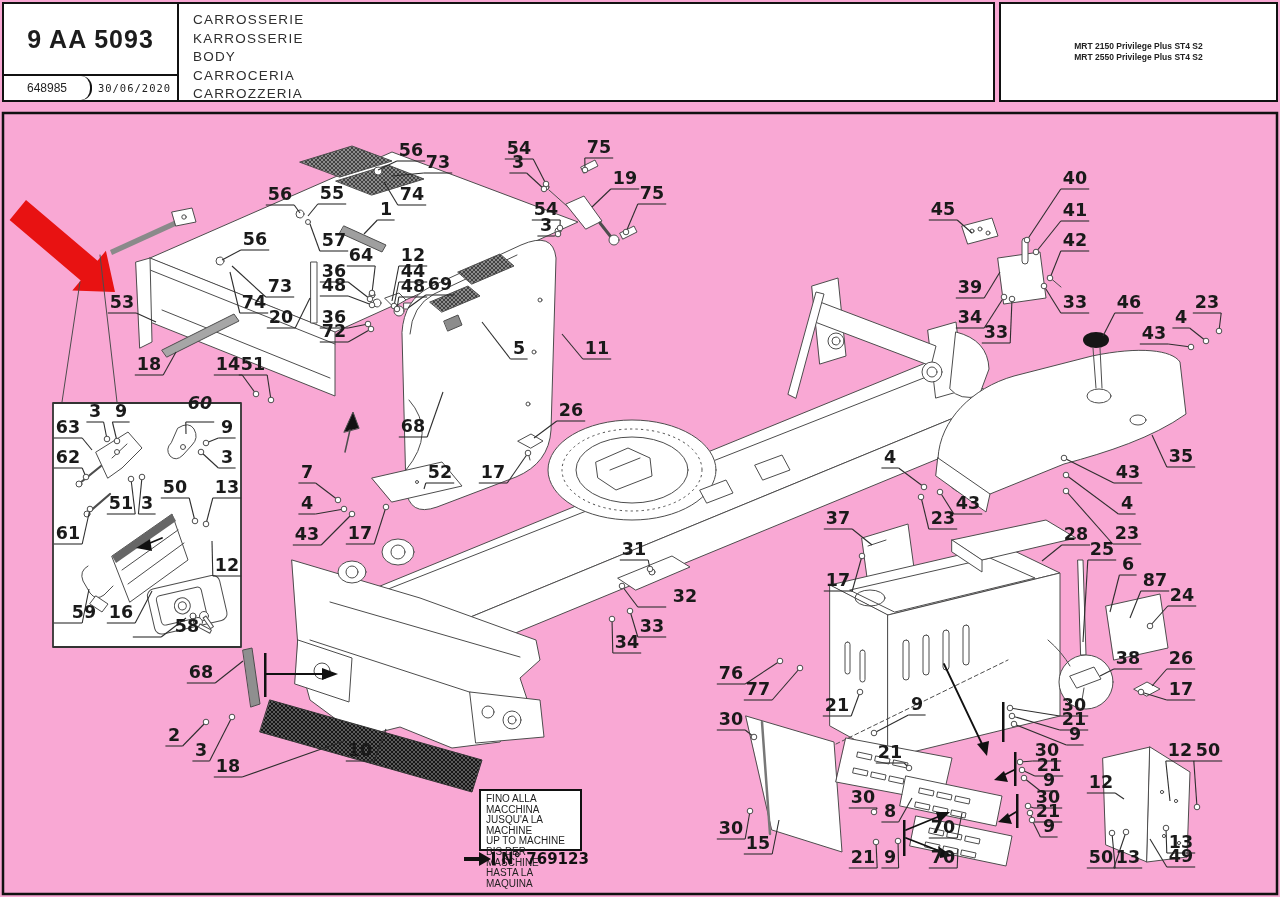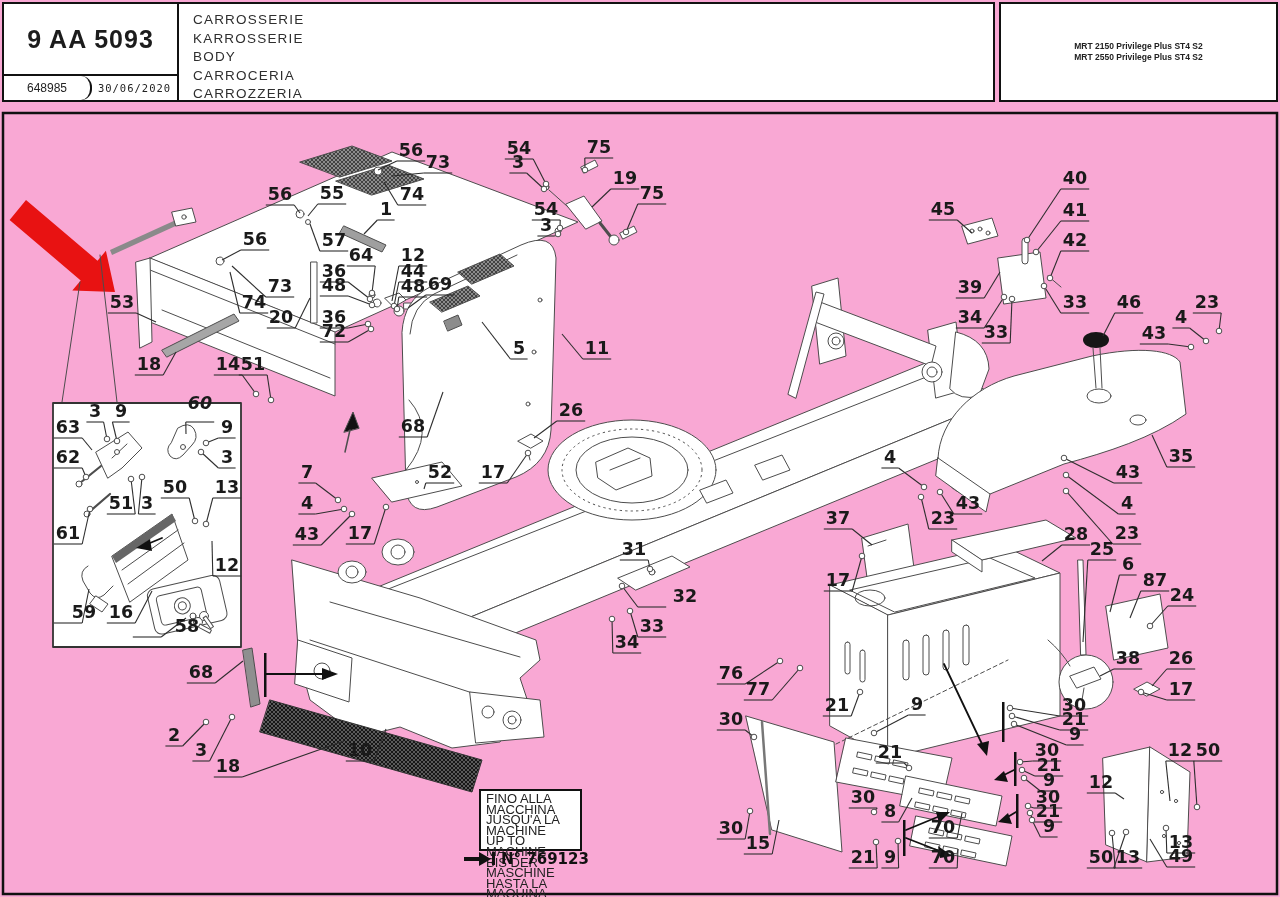--- a/index.html
+++ b/index.html
@@ -24,21 +24,21 @@
   #art{position:absolute;left:0;top:0;}
   #drawing{stroke:#4d4d4d;fill:none;stroke-width:1;stroke-linejoin:round;stroke-linecap:round;}
   #drawing .sf{fill:#fff;}
   #leaders line{stroke:#2e2e2e;stroke-width:1.1;}
   #leaders circle{fill:#fff;stroke:#4d4d4d;stroke-width:1;}
   .co{position:absolute;transform:translate(-50%,-56%);font-family:"DejaVu Sans",sans-serif;
       font-size:17.5px;font-weight:600;color:#1a1a1a;white-space:nowrap;z-index:5;}
   
   .notebox{position:absolute;left:479px;top:789px;width:103px;height:62px;border:2.5px solid #111;
            box-sizing:border-box;background:#fff;padding:3px 2px 0 5px;z-index:6;}
-  .notebox div{font-size:13px;line-height:10.6px;color:#222;font-weight:500;}
+  .notebox div{font-size:10px;line-height:10.6px;color:#222;font-weight:500;}
   .serial{position:absolute;left:464px;top:849px;height:19px;display:flex;align-items:center;z-index:6;}
   .arr-shaft{width:15px;height:4px;background:#111;}
   .arr-head{width:0;height:0;border-left:12px solid #111;border-top:7px solid transparent;border-bottom:7px solid transparent;}
   .arr-bar{width:3px;height:13px;background:#111;margin-left:1px;}
   .serial-text{margin-left:6px;font-size:15px;font-weight:bold;color:#111;
                font-family:"DejaVu Sans",sans-serif;}
 </style>
 </head>
 <body>
 

